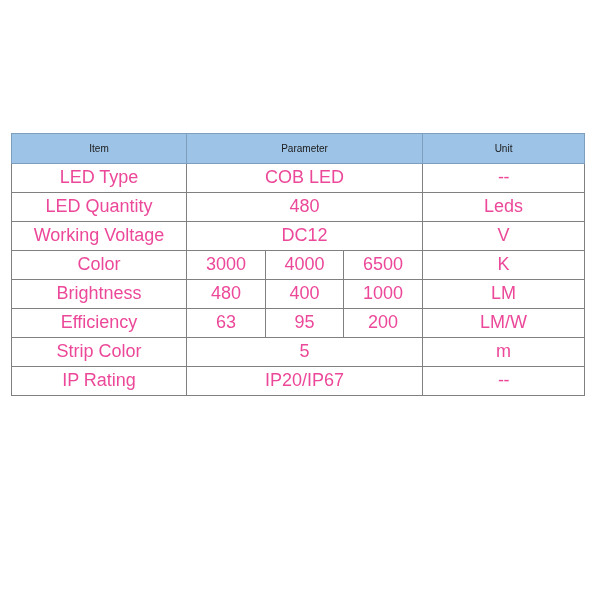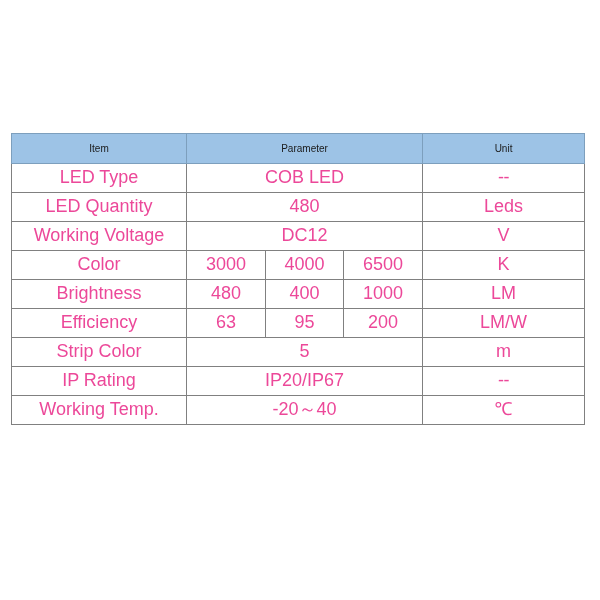--- a/index.html
+++ b/index.html
@@ -127,20 +127,15 @@
         <tr>
           <td>Strip Color</td>
           <td colspan="3">5</td>
           <td>m</td>
         </tr>
         <tr>
           <td>IP Rating</td>
           <td colspan="3">IP20/IP67</td>
           <td class="cell-dash">--</td>
         </tr>
-        <tr>
-          <td>Working Temp.</td>
-          <td class="temp-val" colspan="3">-20～40</td>
-          <td>℃</td>
-        </tr>
       </tbody>
   </table>
 </div>
 
 </body></html>

